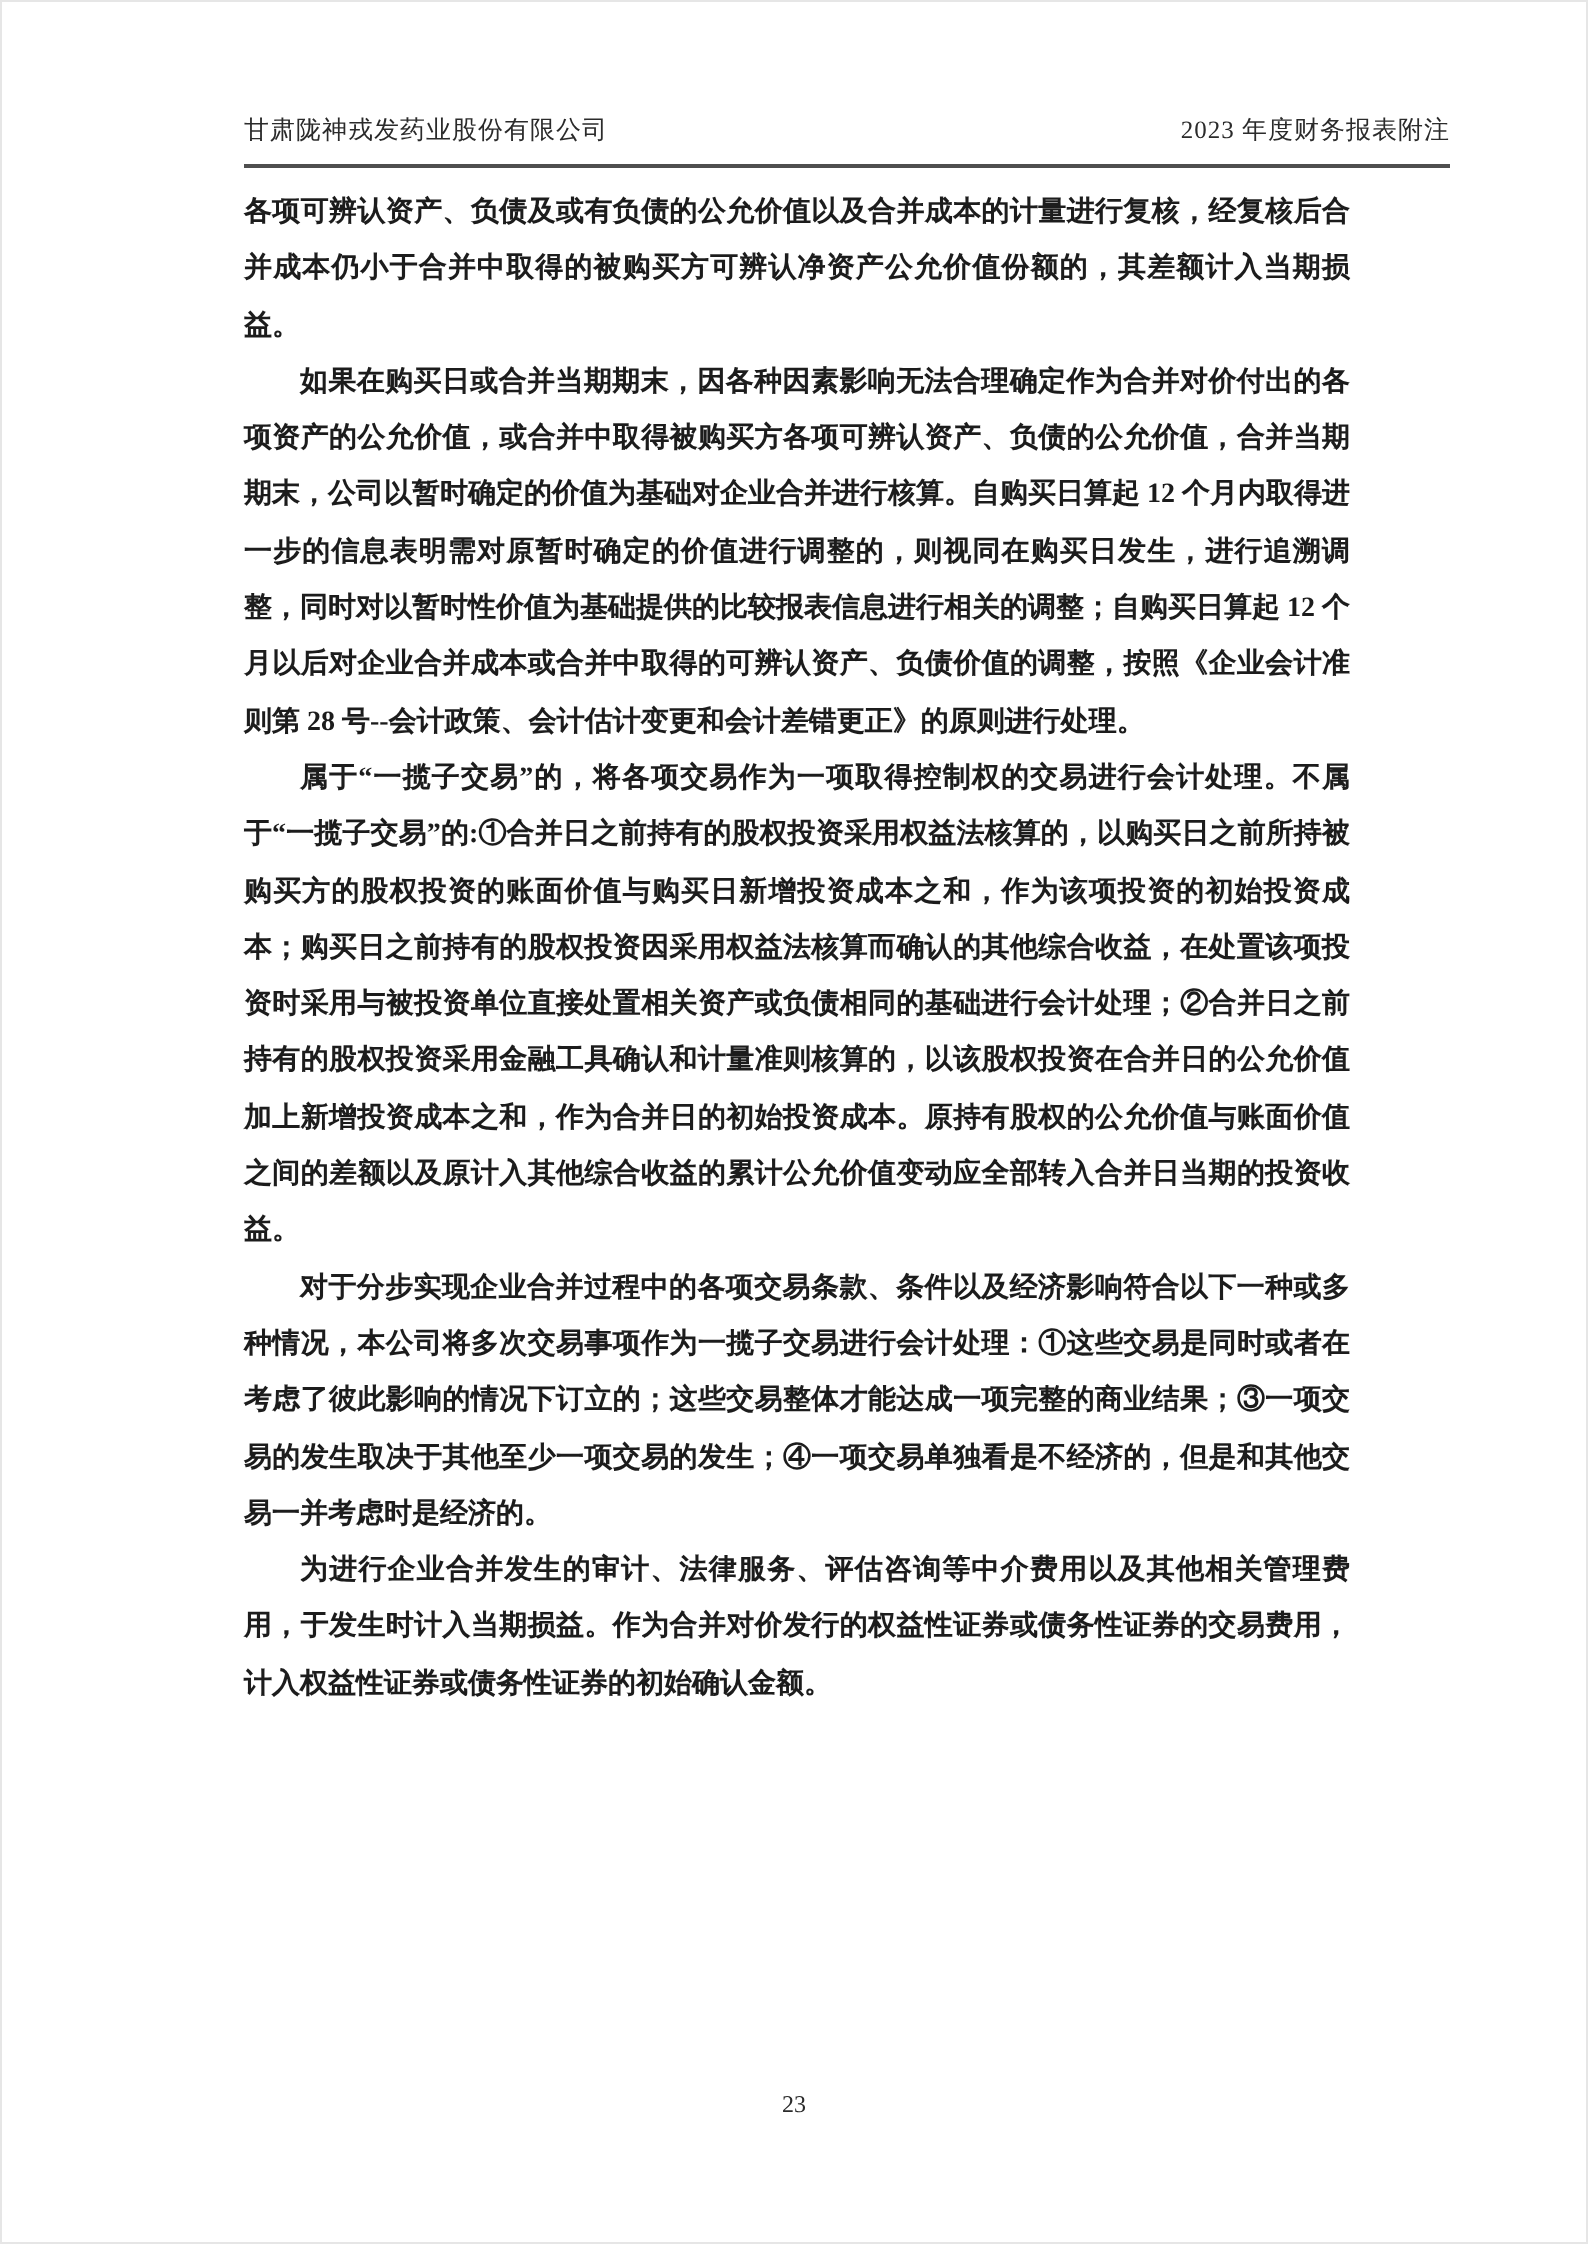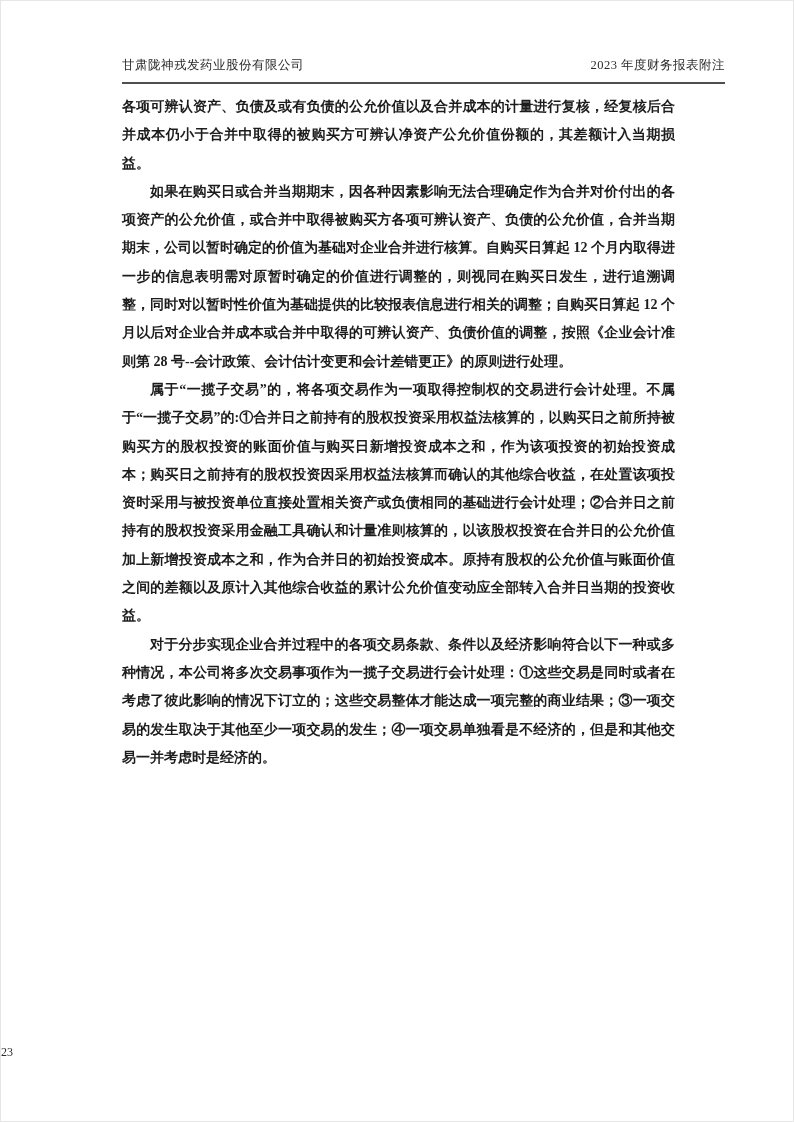--- a/index.html
+++ b/index.html
@@ -48,40 +48,41 @@
     font-weight: bold;
   }
   .doc-body p.indent {
     text-indent: 2em;
   }
   .page-footer {
     position: absolute;
     top: 1044px;
     left: 0;
     width: 100%;
-    text-align: left;
+    text-align: center;
     font-size: 12px;
     color: #2b2b2b;
   }
 </style>
 </head>
 <body>
 
 <div class="page">
 
   <div class="page-header">
     <span>甘肃陇神戎发药业股份有限公司</span>
     <span>2023 年度财务报表附注</span>
   </div>
 
   <div class="doc-body">
 
   <p class="para">各项可辨认资产、负债及或有负债的公允价值以及合并成本的计量进行复核，经复核后合并成本仍小于合并中取得的被购买方可辨认净资产公允价值份额的，其差额计入当期损益。</p>
       <p class="para indent">如果在购买日或合并当期期末，因各种因素影响无法合理确定作为合并对价付出的各项资产的公允价值，或合并中取得被购买方各项可辨认资产、负债的公允价值，合并当期期末，公司以暂时确定的价值为基础对企业合并进行核算。自购买日算起 12 个月内取得进一步的信息表明需对原暂时确定的价值进行调整的，则视同在购买日发生，进行追溯调整，同时对以暂时性价值为基础提供的比较报表信息进行相关的调整；自购买日算起 12 个月以后对企业合并成本或合并中取得的可辨认资产、负债价值的调整，按照《企业会计准则第 28 号--会计政策、会计估计变更和会计差错更正》的原则进行处理。</p>
       <p class="para indent">属于“一揽子交易”的，将各项交易作为一项取得控制权的交易进行会计处理。不属于“一揽子交易”的:①合并日之前持有的股权投资采用权益法核算的，以购买日之前所持被购买方的股权投资的账面价值与购买日新增投资成本之和，作为该项投资的初始投资成本；购买日之前持有的股权投资因采用权益法核算而确认的其他综合收益，在处置该项投资时采用与被投资单位直接处置相关资产或负债相同的基础进行会计处理；②合并日之前持有的股权投资采用金融工具确认和计量准则核算的，以该股权投资在合并日的公允价值加上新增投资成本之和，作为合并日的初始投资成本。原持有股权的公允价值与账面价值之间的差额以及原计入其他综合收益的累计公允价值变动应全部转入合并日当期的投资收益。</p>
       <p class="para indent">对于分步实现企业合并过程中的各项交易条款、条件以及经济影响符合以下一种或多种情况，本公司将多次交易事项作为一揽子交易进行会计处理：①这些交易是同时或者在考虑了彼此影响的情况下订立的；这些交易整体才能达成一项完整的商业结果；③一项交易的发生取决于其他至少一项交易的发生；④一项交易单独看是不经济的，但是和其他交易一并考虑时是经济的。</p>
+      <p class="para indent">为进行企业合并发生的审计、法律服务、评估咨询等中介费用以及其他相关管理费用，于发生时计入当期损益。作为合并对价发行的权益性证券或债务性证券的交易费用，计入权益性证券或债务性证券的初始确认金额。</p>
     </div>
 
   <div class="page-footer">
     <span>23</span>
   </div>
 
 </div>
 
 </body></html>

